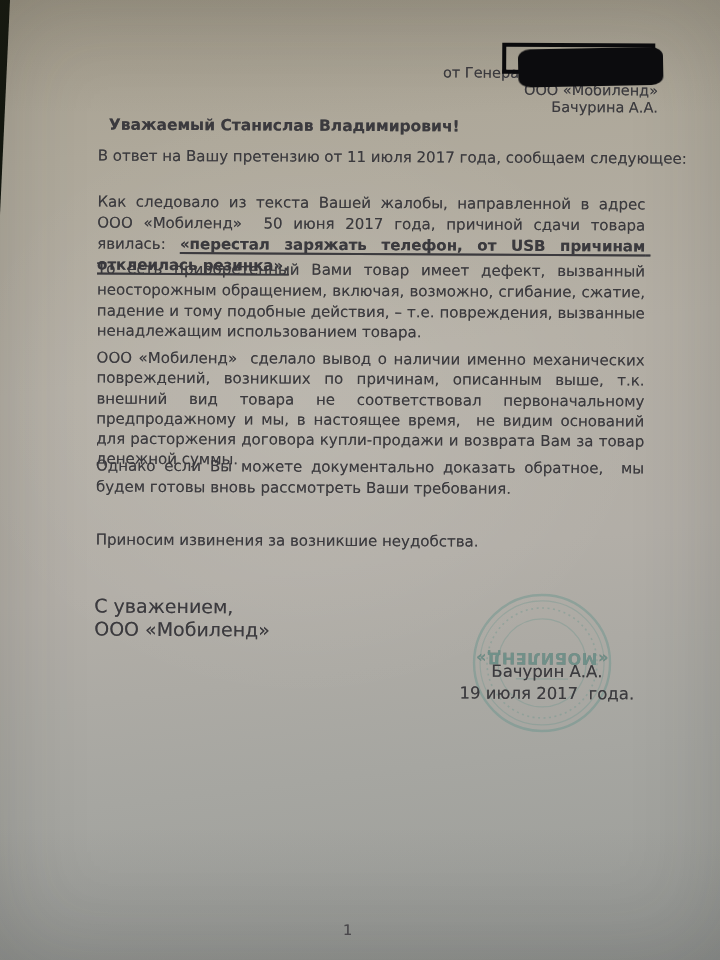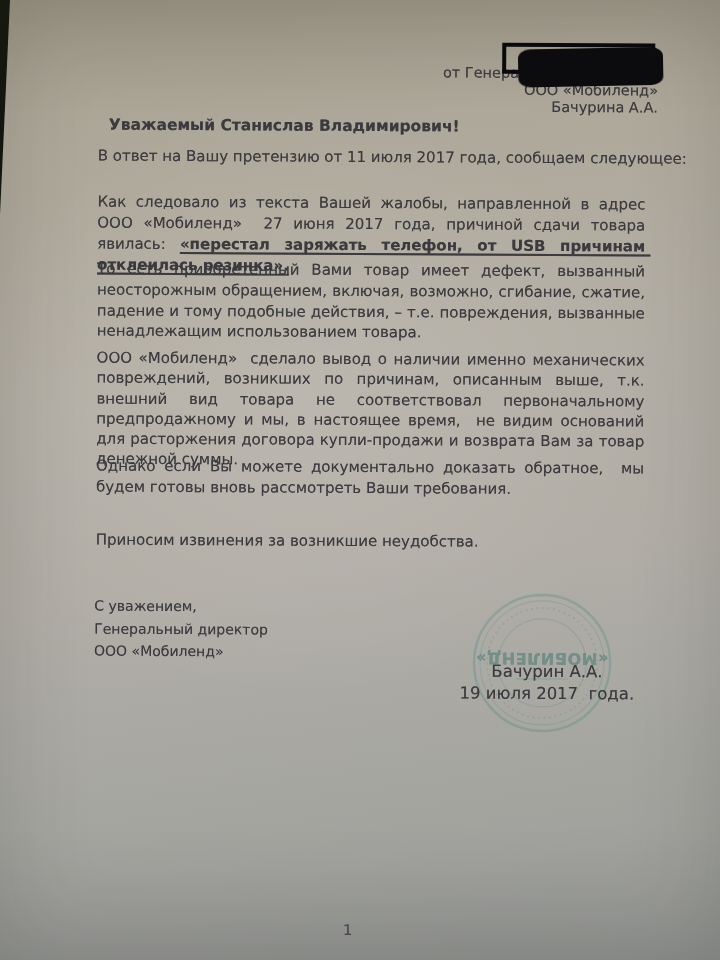--- a/index.html
+++ b/index.html
@@ -74,21 +74,21 @@
   .p4 { top: 457px; }
   .p5 { top: 531px; width: 420px; text-align: left; }
   .quote {
     font-weight: bold;
     text-decoration: underline;
     text-decoration-thickness: 1.5px;
     text-underline-offset: 2.5px;
   }
   .closing {
     position: absolute; left: 95px; top: 596px;
-    font-size: 14px; line-height: 22.5px;
+    font-size: 19px; line-height: 22.5px;
   }
   .stamp {
     position: absolute; left: 473px; top: 592px;
     width: 140px; height: 140px;
     z-index: 1;
     opacity: 0.85;
   }
   .signoff {
     position: absolute; left: 443px; top: 660px; width: 210px;
     text-align: center;
@@ -118,33 +118,32 @@
     </div>
 
     <div class="redaction">
       <div class="redaction-blob"></div>
     </div>
 
     <div class="salutation">Уважаемый Станислав Владимирович!</div>
 
     <div class="intro">В ответ на Вашу претензию от 11 июля 2017 года, сообщаем следующее:</div>
 
-    <div class="para p1"><span>Как следовало из текста Вашей жалобы, направленной в адрес ООО «Мобиленд»  27 июня 2017 года, причиной сдачи товара явилась: </span><span class="quote">«перестал заряжать телефон, от USB причинам отклеилась резинка».</span></div>
+    <div class="para p1"><span>Как следовало из текста Вашей жалобы, направленной в адрес ООО «Мобиленд»  50 июня 2017 года, причиной сдачи товара явилась: </span><span class="quote">«перестал заряжать телефон, от USB причинам отклеилась резинка».</span></div>
 
     <div class="para p2">То есть приобретенный Вами товар имеет дефект, вызванный неосторожным обращением, включая, возможно, сгибание, сжатие, падение и тому подобные действия, – т.е. повреждения, вызванные ненадлежащим использованием товара.</div>
 
     <div class="para p3">ООО «Мобиленд»  сделало вывод о наличии именно механических повреждений, возникших по причинам, описанным выше, т.к. внешний вид товара не соответствовал первоначальному предпродажному и мы, в настоящее время,  не видим оснований для расторжения договора купли-продажи и возврата Вам за товар денежной суммы.</div>
 
     <div class="para p4">Однако если Вы можете документально доказать обратное,  мы будем готовы вновь рассмотреть Ваши требования.</div>
 
     <div class="para p5">Приносим извинения за возникшие неудобства.</div>
 
     <div class="closing">
       <div>С уважением,</div>
-      <div>Генеральный директор</div>
       <div>ООО «Мобиленд»</div>
     </div>
 
     <svg class="stamp" viewBox="0 0 140 140">
       <circle cx="70" cy="70" r="68" fill="none" stroke="#68948c" stroke-width="2.4" opacity="0.55"></circle>
       <circle cx="70" cy="70" r="62" fill="none" stroke="#68948c" stroke-width="1.2" opacity="0.40"></circle>
       <circle cx="70" cy="70" r="55" fill="none" stroke="#68948c" stroke-width="1.6" opacity="0.45" stroke-dasharray="2 3.5"></circle>
       <circle cx="70" cy="70" r="44" fill="none" stroke="#68948c" stroke-width="1.2" opacity="0.40"></circle>
       <line x1="44" y1="86" x2="96" y2="86" stroke="#68948c" stroke-width="1.4" opacity="0.40"></line>
       <text x="70" y="64" transform="rotate(180 70 62)" text-anchor="middle" font-size="16" font-weight="bold" fill="#56857d" opacity="0.8" letter-spacing="0.5">«МОБИЛЕНД»</text>

